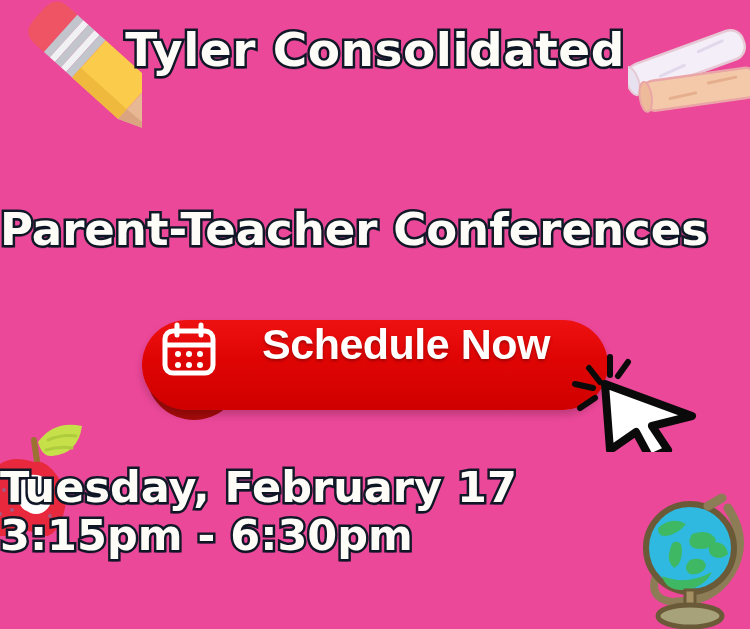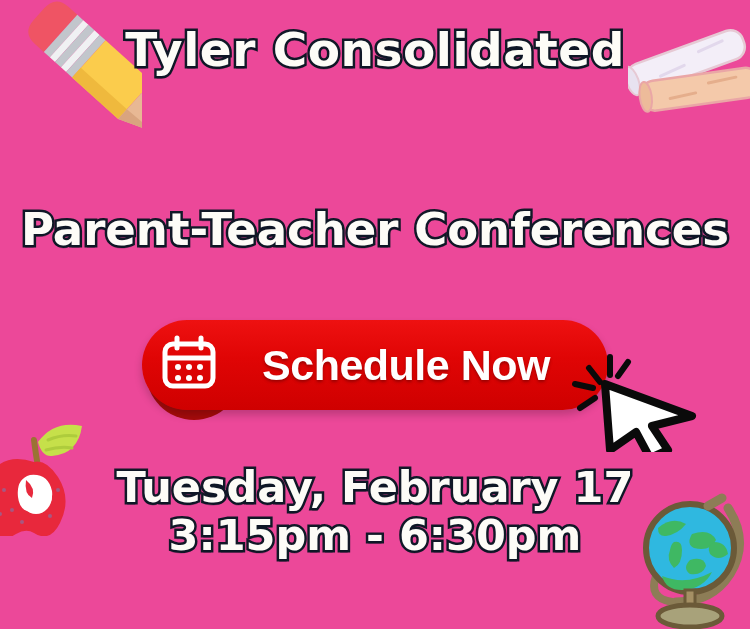--- a/index.html
+++ b/index.html
@@ -40,40 +40,40 @@
     -webkit-text-stroke: 5px #111827;
     paint-order: stroke fill;
     text-shadow: 0 3px 0 rgba(10,20,35,0.30);
   }
 
   .subhead-row {
     position: absolute;
     left: 0;
     top: 203px;
     width: 750px;
-    text-align: center;
+    text-align: left;
   }
   .subhead {
     display: block;
     font-family: "DejaVu Sans", sans-serif;
     font-weight: bold;
     font-size: 45px;
     letter-spacing: 0px;
     color: #fdfcf7;
     -webkit-text-stroke: 5px #111827;
     paint-order: stroke fill;
     text-shadow: 0 3px 0 rgba(10,20,35,0.30);
   }
 
   .details-stack {
     position: absolute;
     left: 0;
     top: 463px;
     width: 750px;
-    text-align: center;
+    text-align: left;
     line-height: 1.12;
   }
   .detail-line {
     display: block;
     font-family: "DejaVu Sans", sans-serif;
     font-weight: bold;
     font-size: 43px;
     color: #fdfcf7;
     -webkit-text-stroke: 5px #111827;
     paint-order: stroke fill;
@@ -102,21 +102,20 @@
     left: 2px;
     top: 0px;
     width: 466px;
     height: 90px;
     border: none;
     padding: 0;
     border-radius: 45px;
     background: linear-gradient(180deg, #ee1111 0%, #e00505 42%, #cf0000 100%);
     box-shadow: 0 5px 9px rgba(0,0,0,0.20);
     display: flex;
-    align-items: center;
     cursor: pointer;
     overflow: visible;
   }
   #cal-icon {
     margin-left: 16px;
     flex: 0 0 auto;
     display: block;
   }
   #cta-label {
     flex: 1 1 auto;

